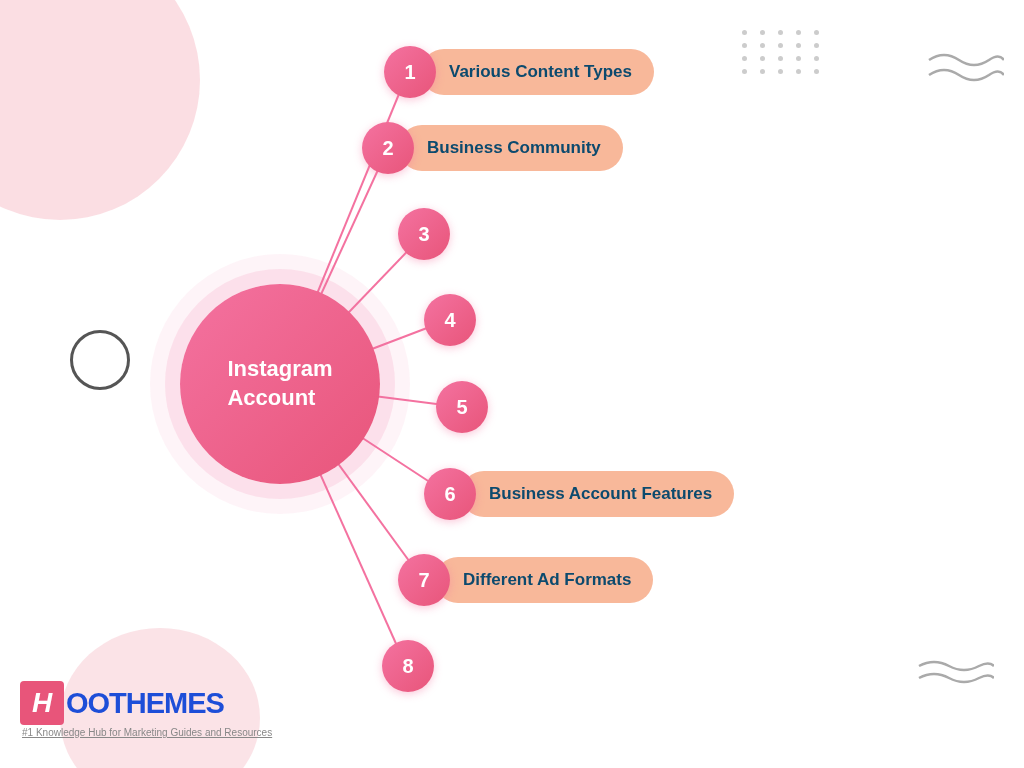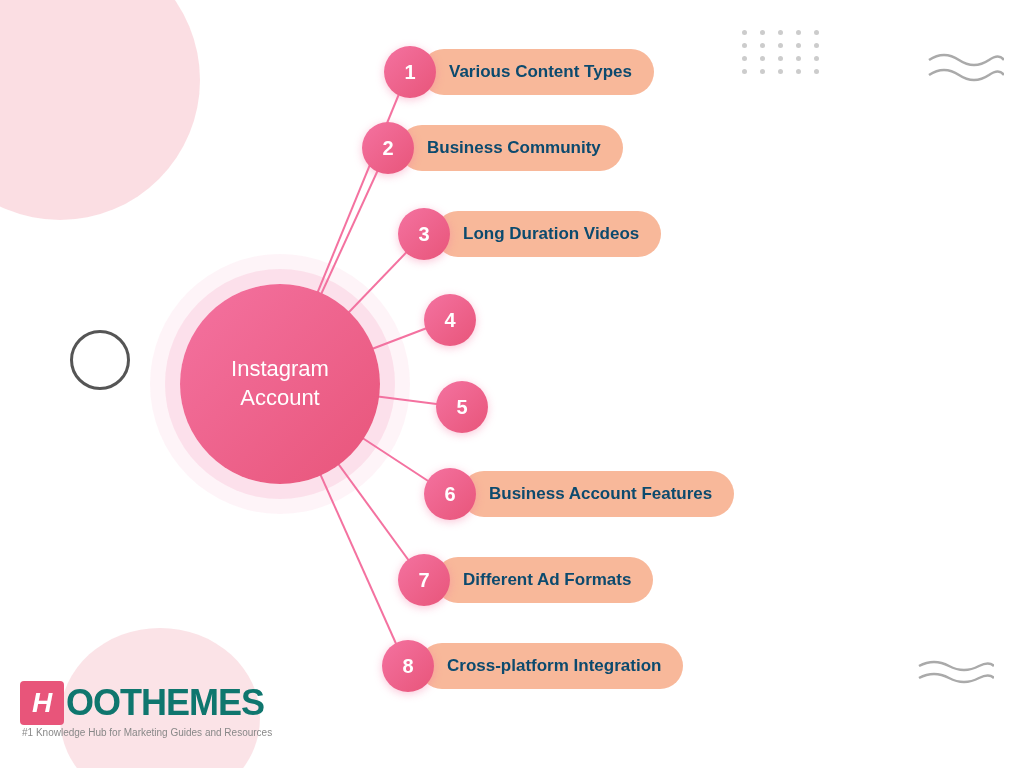--- a/index.html
+++ b/index.html
@@ -103,22 +103,22 @@
       display: flex;
       align-items: center;
       justify-content: center;
       z-index: 10;
       box-shadow: 0 0 0 15px rgba(244,114,160,0.15), 0 0 0 30px rgba(244,114,160,0.08);
     }
 
     .center-circle-text {
       color: white;
       font-size: 22px;
-      font-weight: 400;
-      text-align: center;
+      font-weight: 700;
+      text-align: left;
       line-height: 1.3;
     }
 
     
     .lines-svg {
       position: absolute;
       top: 0;
       left: 0;
       width: 1024px;
       height: 768px;
@@ -187,32 +187,33 @@
     }
 
     .logo-h-box span {
       color: white;
       font-size: 28px;
       font-weight: 900;
       font-style: italic;
     }
 
     .logo-text {
-      font-size: 36px;
+      font-size: 29px;
       font-weight: 900;
-      color: #0f766e;
+      color: #1d4ed8;
       letter-spacing: -1px;
       text-align: right;
     }
 
     .logo-subtitle {
       font-size: 10px;
       color: #888;
       margin-top: 2px;
       padding-left: 2px;
+      text-decoration: underline;
     }
   </style>
 </head>
 <body>
 
 <div class="main-container">
 
   <div class="bg-circle-large"></div>
   <div class="bg-circle-small"></div>
   <div class="bg-circle-pink-bottom"></div>
@@ -285,21 +286,20 @@
     <div class="benefit-label">Various Content Types</div>
   </div>
 
   <div class="benefit-item" style="top: 122px; left: 362px;">
     <div class="benefit-number">2</div>
     <div class="benefit-label">Business Community</div>
   </div>
 
   <div class="benefit-item" style="top: 208px; left: 398px;">
     <div class="benefit-number">3</div>
-    <div class="benefit-label">Long Duration Videos</div>
   </div>
 
   <div class="benefit-item" style="top: 294px; left: 424px;">
     <div class="benefit-number">4</div>
   </div>
 
   <div class="benefit-item" style="top: 381px; left: 436px;">
     <div class="benefit-number">5</div>
   </div>
 
@@ -308,21 +308,20 @@
     <div class="benefit-label">Business Account Features</div>
   </div>
 
   <div class="benefit-item" style="top: 554px; left: 398px;">
     <div class="benefit-number">7</div>
     <div class="benefit-label">Different Ad Formats</div>
   </div>
 
   <div class="benefit-item" style="top: 640px; left: 382px;">
     <div class="benefit-number">8</div>
-    <div class="benefit-label">Cross-platform Integration</div>
   </div>
 
   <div class="logo">
     <div class="logo-main">
       <div class="logo-h-box">
         <span>H</span>
       </div>
       <span class="logo-text">OOTHEMES</span>
     </div>
     <div class="logo-subtitle">#1 Knowledge Hub for Marketing Guides and Resources</div>

